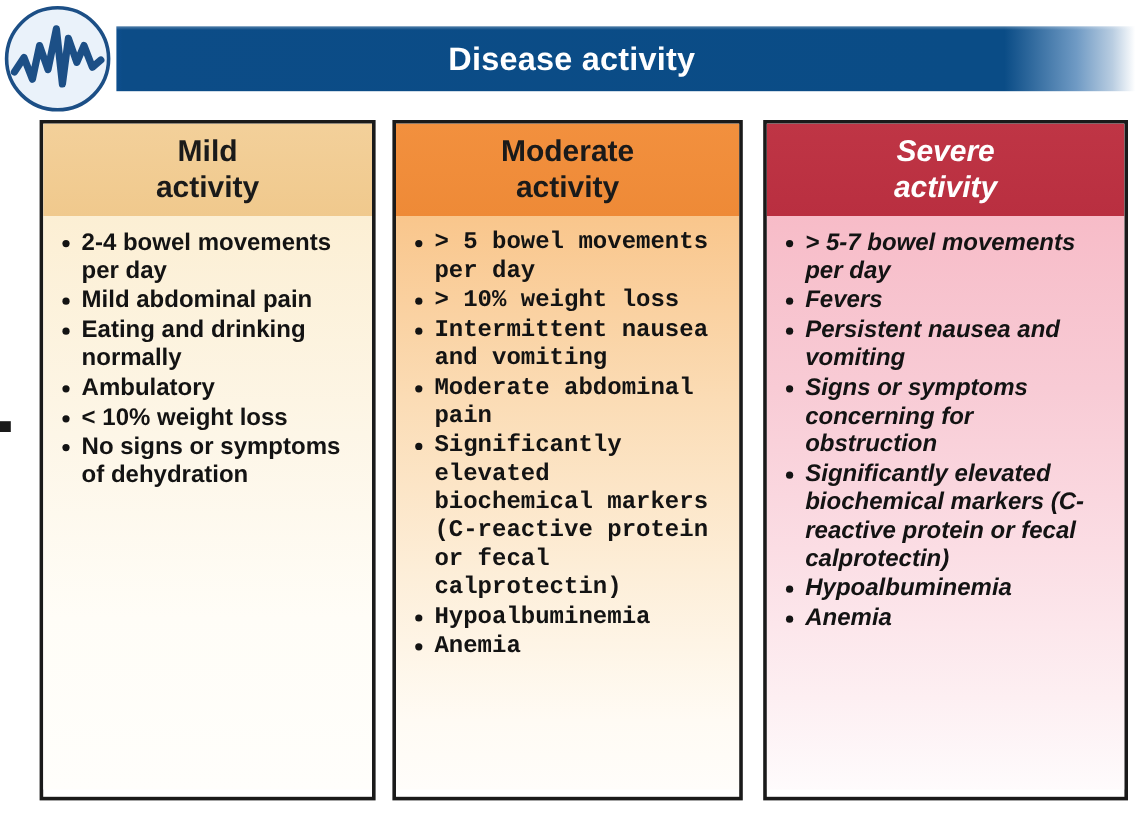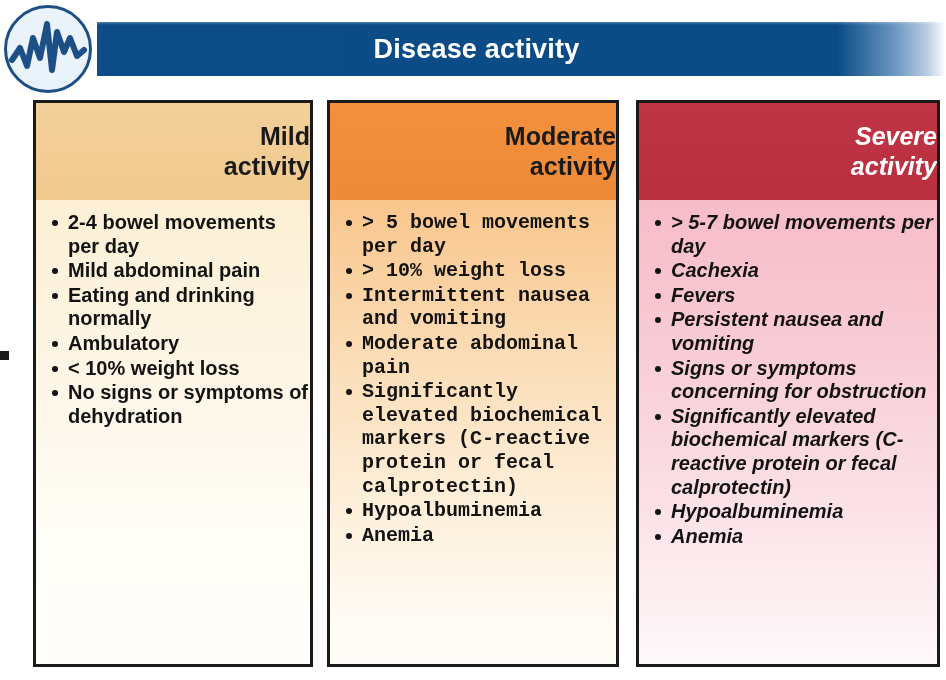--- a/index.html
+++ b/index.html
@@ -89,39 +89,39 @@
     border: 3px solid #1a1a1a;
     box-sizing: border-box;
     overflow: hidden;
     background: #ffffff;
   }
   .col-mild     { left: 33px;  width: 280px; }
   .col-moderate { left: 327px; width: 292px; }
   .col-severe   { left: 636px; width: 304px; font-style: italic; }
 
   .col-head {
-    height: 97px;
+    height: 77px;
     display: flex;
     flex-direction: column;
-    align-items: flex-end;
+    align-items: center;
     justify-content: center;
     font-size: 25px;
     font-weight: bold;
     line-height: 1.17;
     text-align: center;
   }
   .col-head span { display: block; }
 
   .head-mild     { background: linear-gradient(to bottom, #f3d09a, #f0c98d); color: #1a1a1a; }
   .head-moderate { background: linear-gradient(to bottom, #f2903e, #ee8a37); color: #1a1a1a; }
   .head-severe   { background: linear-gradient(to bottom, #bf3545, #b92f40); color: #ffffff; }
 
   .col-body {
     height: 478px;
-    padding: 11px 0 0 10px;
+    padding: 11px 24px 0 10px;
     box-sizing: border-box;
   }
   .body-mild     { background: linear-gradient(to bottom, #fcefd4 0%, #fdf6e7 38%, #fffdf7 70%, #fffefb 100%); }
   .body-moderate { background: linear-gradient(to bottom, #f9c68c 0%, #fbdcb5 32%, #fdeed8 62%, #fffbf4 88%, #fffdfa 100%); font-family: Liberation Mono, monospace; }
   .body-severe   { background: linear-gradient(to bottom, #f7bcc8 0%, #f8cbd5 30%, #fbdde4 58%, #fdeff2 84%, #fefbfc 100%); }
 
   ul.items {
     margin: 0;
     padding: 0;
     list-style: none;
@@ -208,21 +208,20 @@
   </div>
 
   <div class="col col-severe">
     <div class="col-head head-severe">
       <span>Severe</span>
       <span>activity</span>
     </div>
     <div class="col-body body-severe">
       <ul class="items">
         <li>&gt; 5-7 bowel movements per day</li>
-        <li>Cachexia</li>
         <li>Fevers</li>
         <li>Persistent nausea and vomiting</li>
         <li>Signs or symptoms concerning for obstruction</li>
         <li>Significantly elevated biochemical markers (C-reactive protein or fecal calprotectin)</li>
         <li>Hypoalbuminemia</li>
         <li>Anemia</li>
       </ul>
     </div>
   </div>
 

